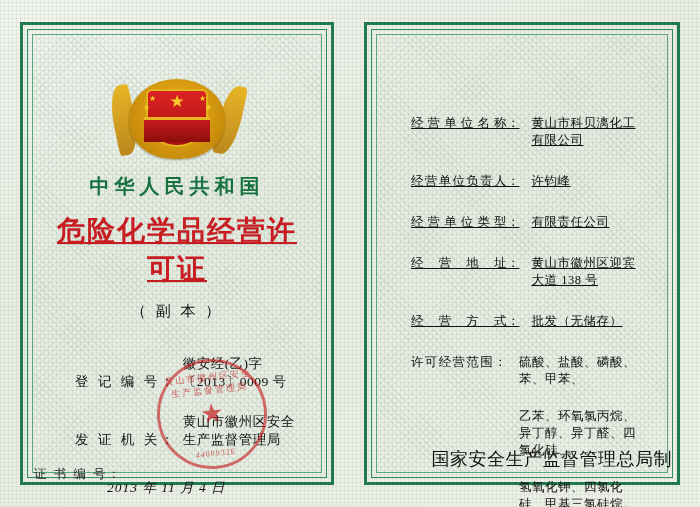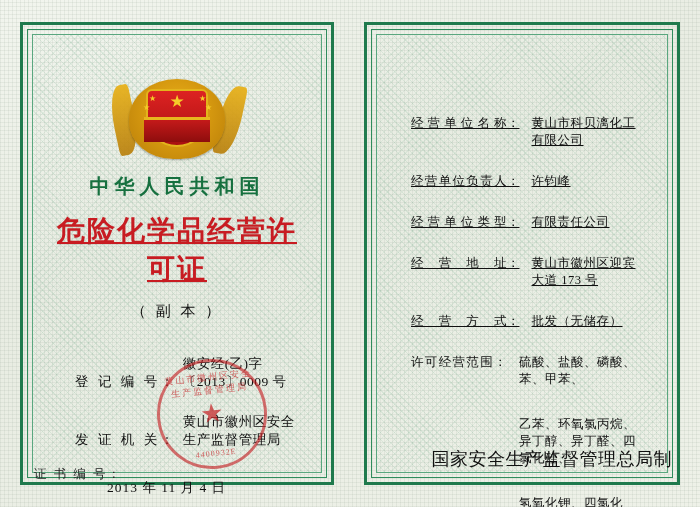--- a/index.html
+++ b/index.html
@@ -176,20 +176,21 @@
     letter-spacing: 0.5px;
   }
   .date-row {
     margin-top: 30px;
     padding-left: 50px;
     font-size: 13.5px;
     color: #111;
     letter-spacing: 1px;
     position: relative;
     z-index: 1;
+    font-style: italic;
   }
   .seal {
     position: absolute;
     left: 100px;
     top: 300px;
     width: 104px;
     height: 104px;
     border: 3px solid rgba(196,28,32,0.75);
     border-radius: 50%;
     transform: rotate(-6deg);
@@ -263,21 +264,21 @@
   .scope-row {
     display: flex;
     align-items: baseline;
     font-size: 12.5px;
     color: #111;
   }
   .scope-lines {
     margin-left: 12px;
   }
   .scope-lines div {
-    margin-bottom: 28px;
+    margin-bottom: 20px;
     letter-spacing: 0.5px;
   }
   .issuer {
     position: absolute;
     right: 20px;
     bottom: 26px;
     font-size: 18px;
     color: #111;
     letter-spacing: 0.5px;
   }
@@ -364,21 +365,21 @@
 
               <div class="rf-row">
                 <span class="rf-label">经营单位类型</span>
                 <span>：</span>
                 <span class="rf-value">有限责任公司</span>
               </div>
 
               <div class="rf-row">
                 <span class="rf-label">经 营 地 址</span>
                 <span>：</span>
-                <span class="rf-value">黄山市徽州区迎宾大道 173 号</span>
+                <span class="rf-value">黄山市徽州区迎宾大道 138 号</span>
               </div>
 
               <div class="rf-row">
                 <span class="rf-label">经 营 方 式</span>
                 <span>：</span>
                 <span class="rf-value">批发（无储存）</span>
               </div>
 
               <div class="scope-row">
                 <span class="rf-label">许可经营范围：</span>

